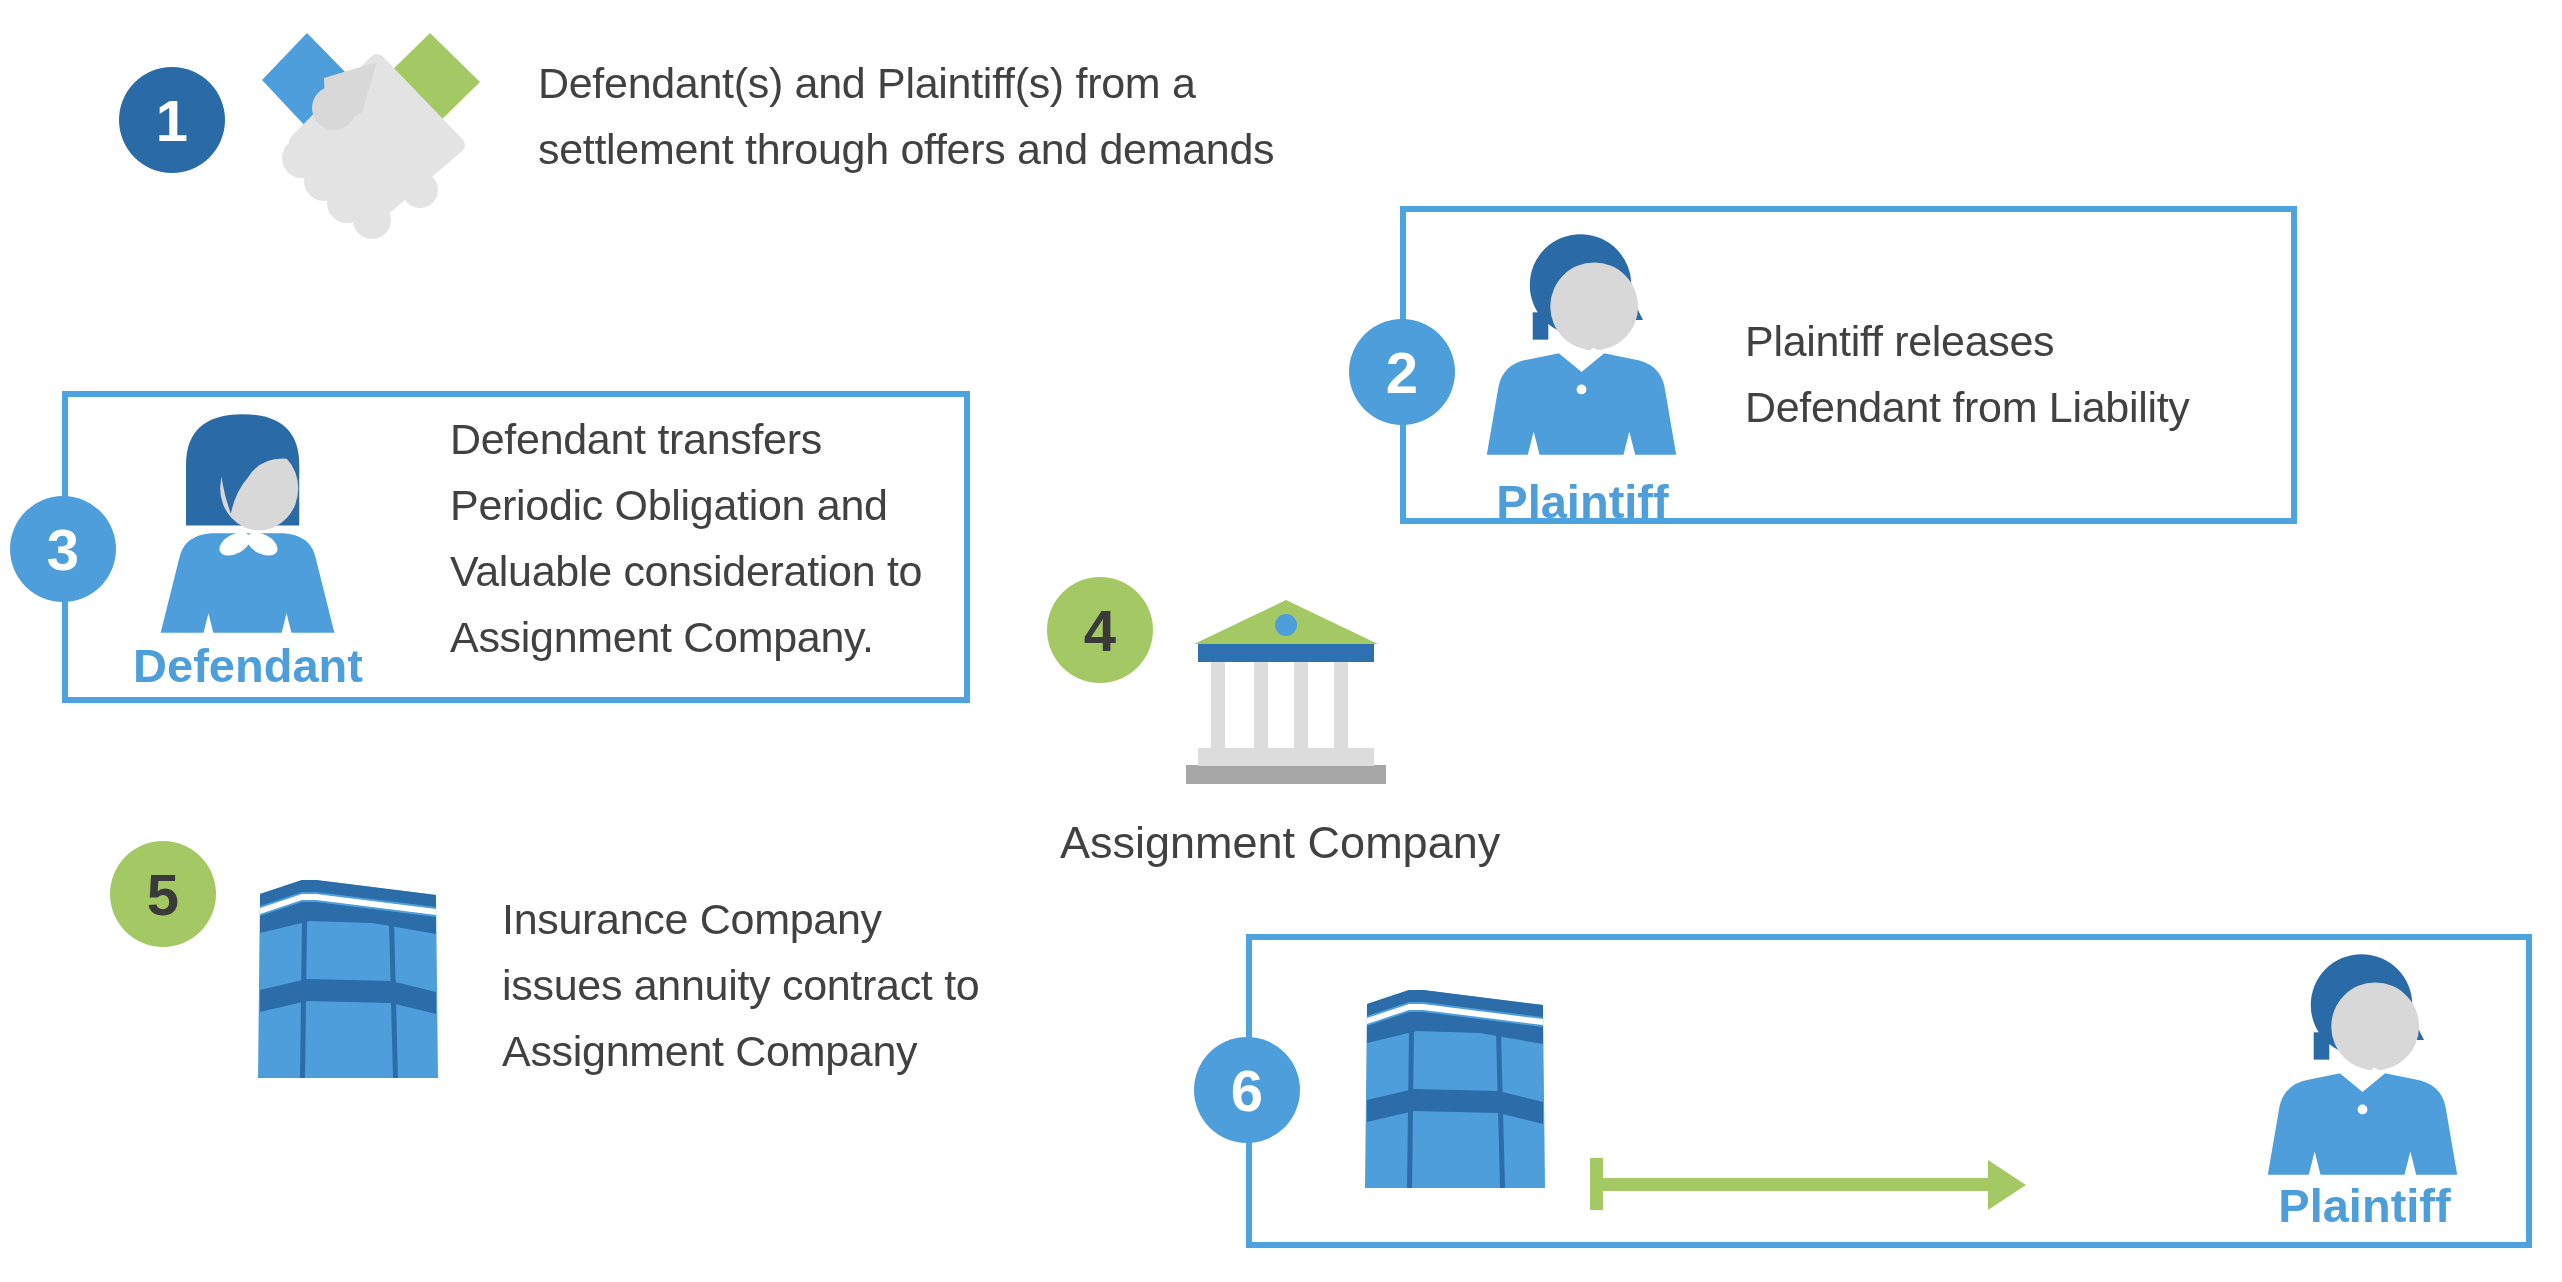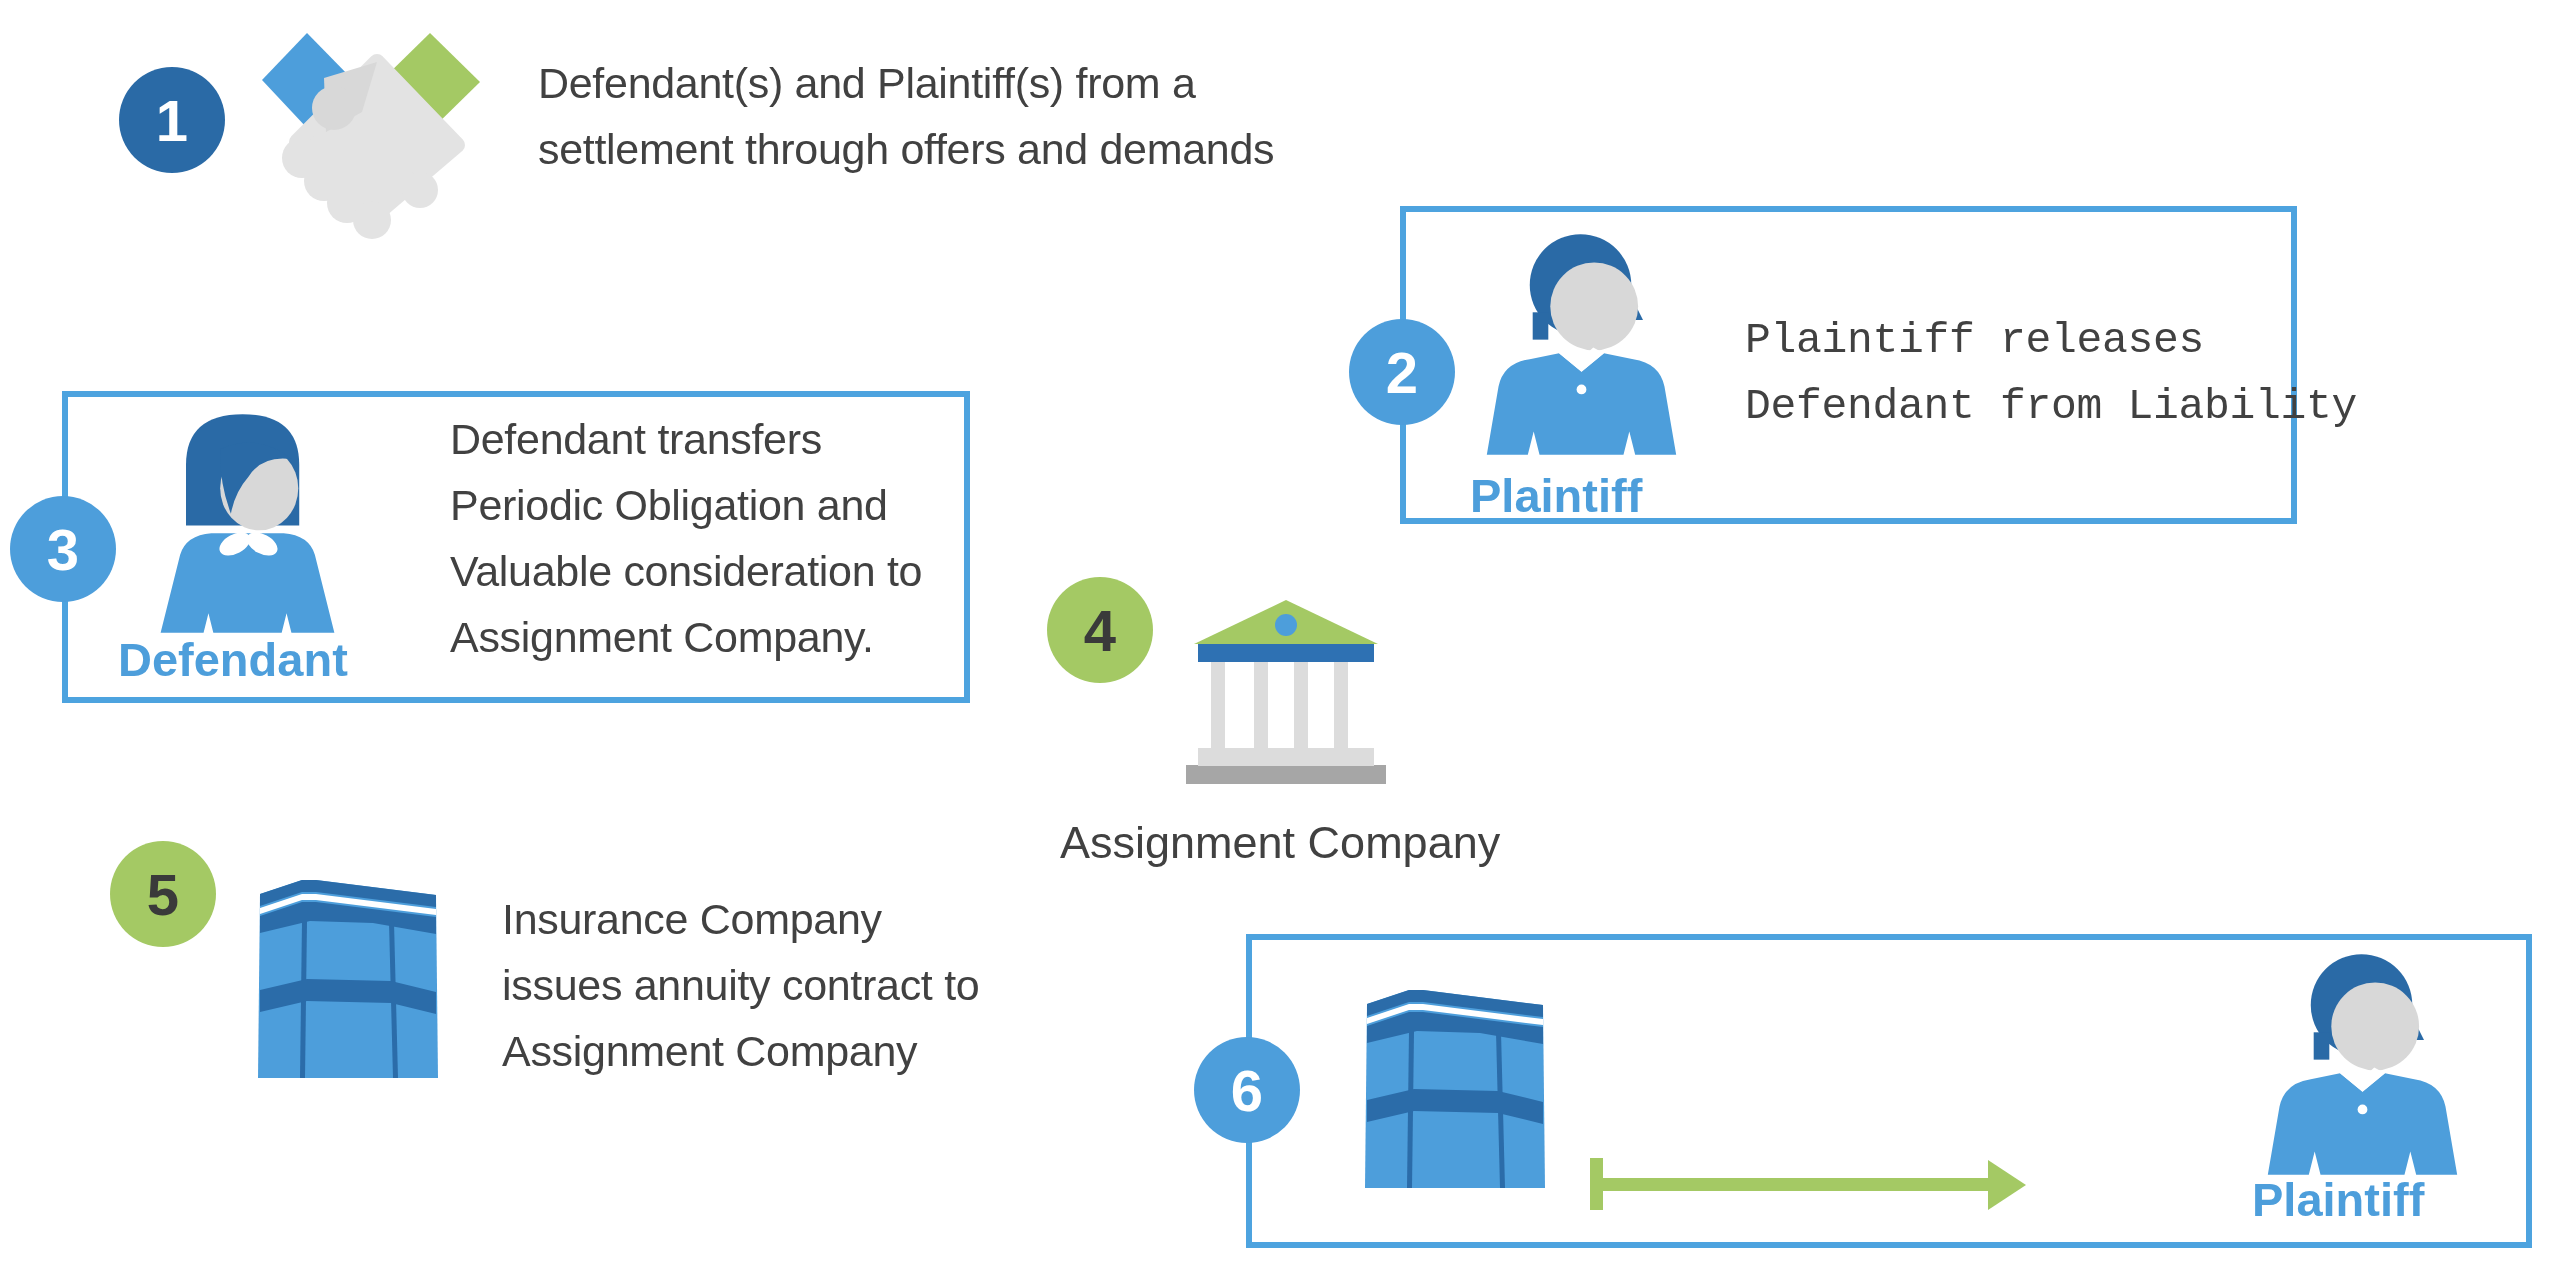--- a/index.html
+++ b/index.html
@@ -9,21 +9,21 @@
   .badge{position:absolute;width:106px;height:106px;border-radius:50%;
          display:flex;align-items:center;justify-content:center;
          font-weight:bold;font-size:58px;z-index:3;}
   .badge.b-dark{background:#2A6AA6;color:#ffffff;}
   .badge.b-blue{background:#4D9EDB;color:#ffffff;}
   .badge.b-green{background:#A4C964;color:#3A3A3A;}
   .boxframe{position:absolute;border:6px solid #4DA3DF;background:transparent;z-index:1;}
   .steptext{position:absolute;color:#414141;font-size:43px;line-height:66px;
             white-space:pre-line;letter-spacing:-0.3px;z-index:2;}
   .plabel{position:absolute;color:#4D9EDB;font-weight:bold;font-size:47px;
-          text-align:left;z-index:2;}
+          text-align:center;z-index:2;margin-top:6px;}
   .glabel{position:absolute;color:#414141;font-size:45px;line-height:66px;
           white-space:pre-line;z-index:2;}
   svg{display:block;}
 </style>
 </head>
 <body>
 
 <div class="canvas">
 
   <div class="badge b-dark" style="left:119px;top:67px;">1</div>
@@ -59,21 +59,21 @@
       <path d="M 8,232 L 20,162 Q 25,138 52,134 L 82,128 L 105,147 L 128,128 L 158,134
                Q 185,138 190,162 L 202,232 L 160,232 L 154,208 L 148,232 L 62,232
                L 56,208 L 50,232 Z" fill="#4D9EDB"></path>
       <polygon points="82,128 105,147 128,128 117,122 105,133 93,122" fill="#ffffff"></polygon>
       <circle cx="105" cy="165" r="5" fill="#ffffff"></circle>
     </svg>
   </div>
 
   <div class="plabel" style="left:1470px;top:468px;width:225px;">Plaintiff</div>
 
-  <div class="steptext" style="left:1745px;top:308px;font-family:Liberation Mono, monospace;">Plaintiff releases
+  <div class="steptext" style="left:1745px;top:308px;">Plaintiff releases
 Defendant from Liability</div>
 
   <div class="boxframe" style="left:62px;top:391px;width:896px;height:300px;"></div>
 
   <div class="badge b-blue" style="left:10px;top:496px;">3</div>
 
   <div class="abs" style="left:145px;top:406px;width:205px;height:235px;">
     <svg width="205" height="235" viewBox="0 0 210 240">
       <path d="M 42,122 L 42,60 Q 42,8 100,8 Q 158,8 158,60 L 158,122 Z" fill="#2A6AA6"></path>
       <ellipse cx="117" cy="84" rx="40" ry="43" fill="#D8D8D8"></ellipse>

